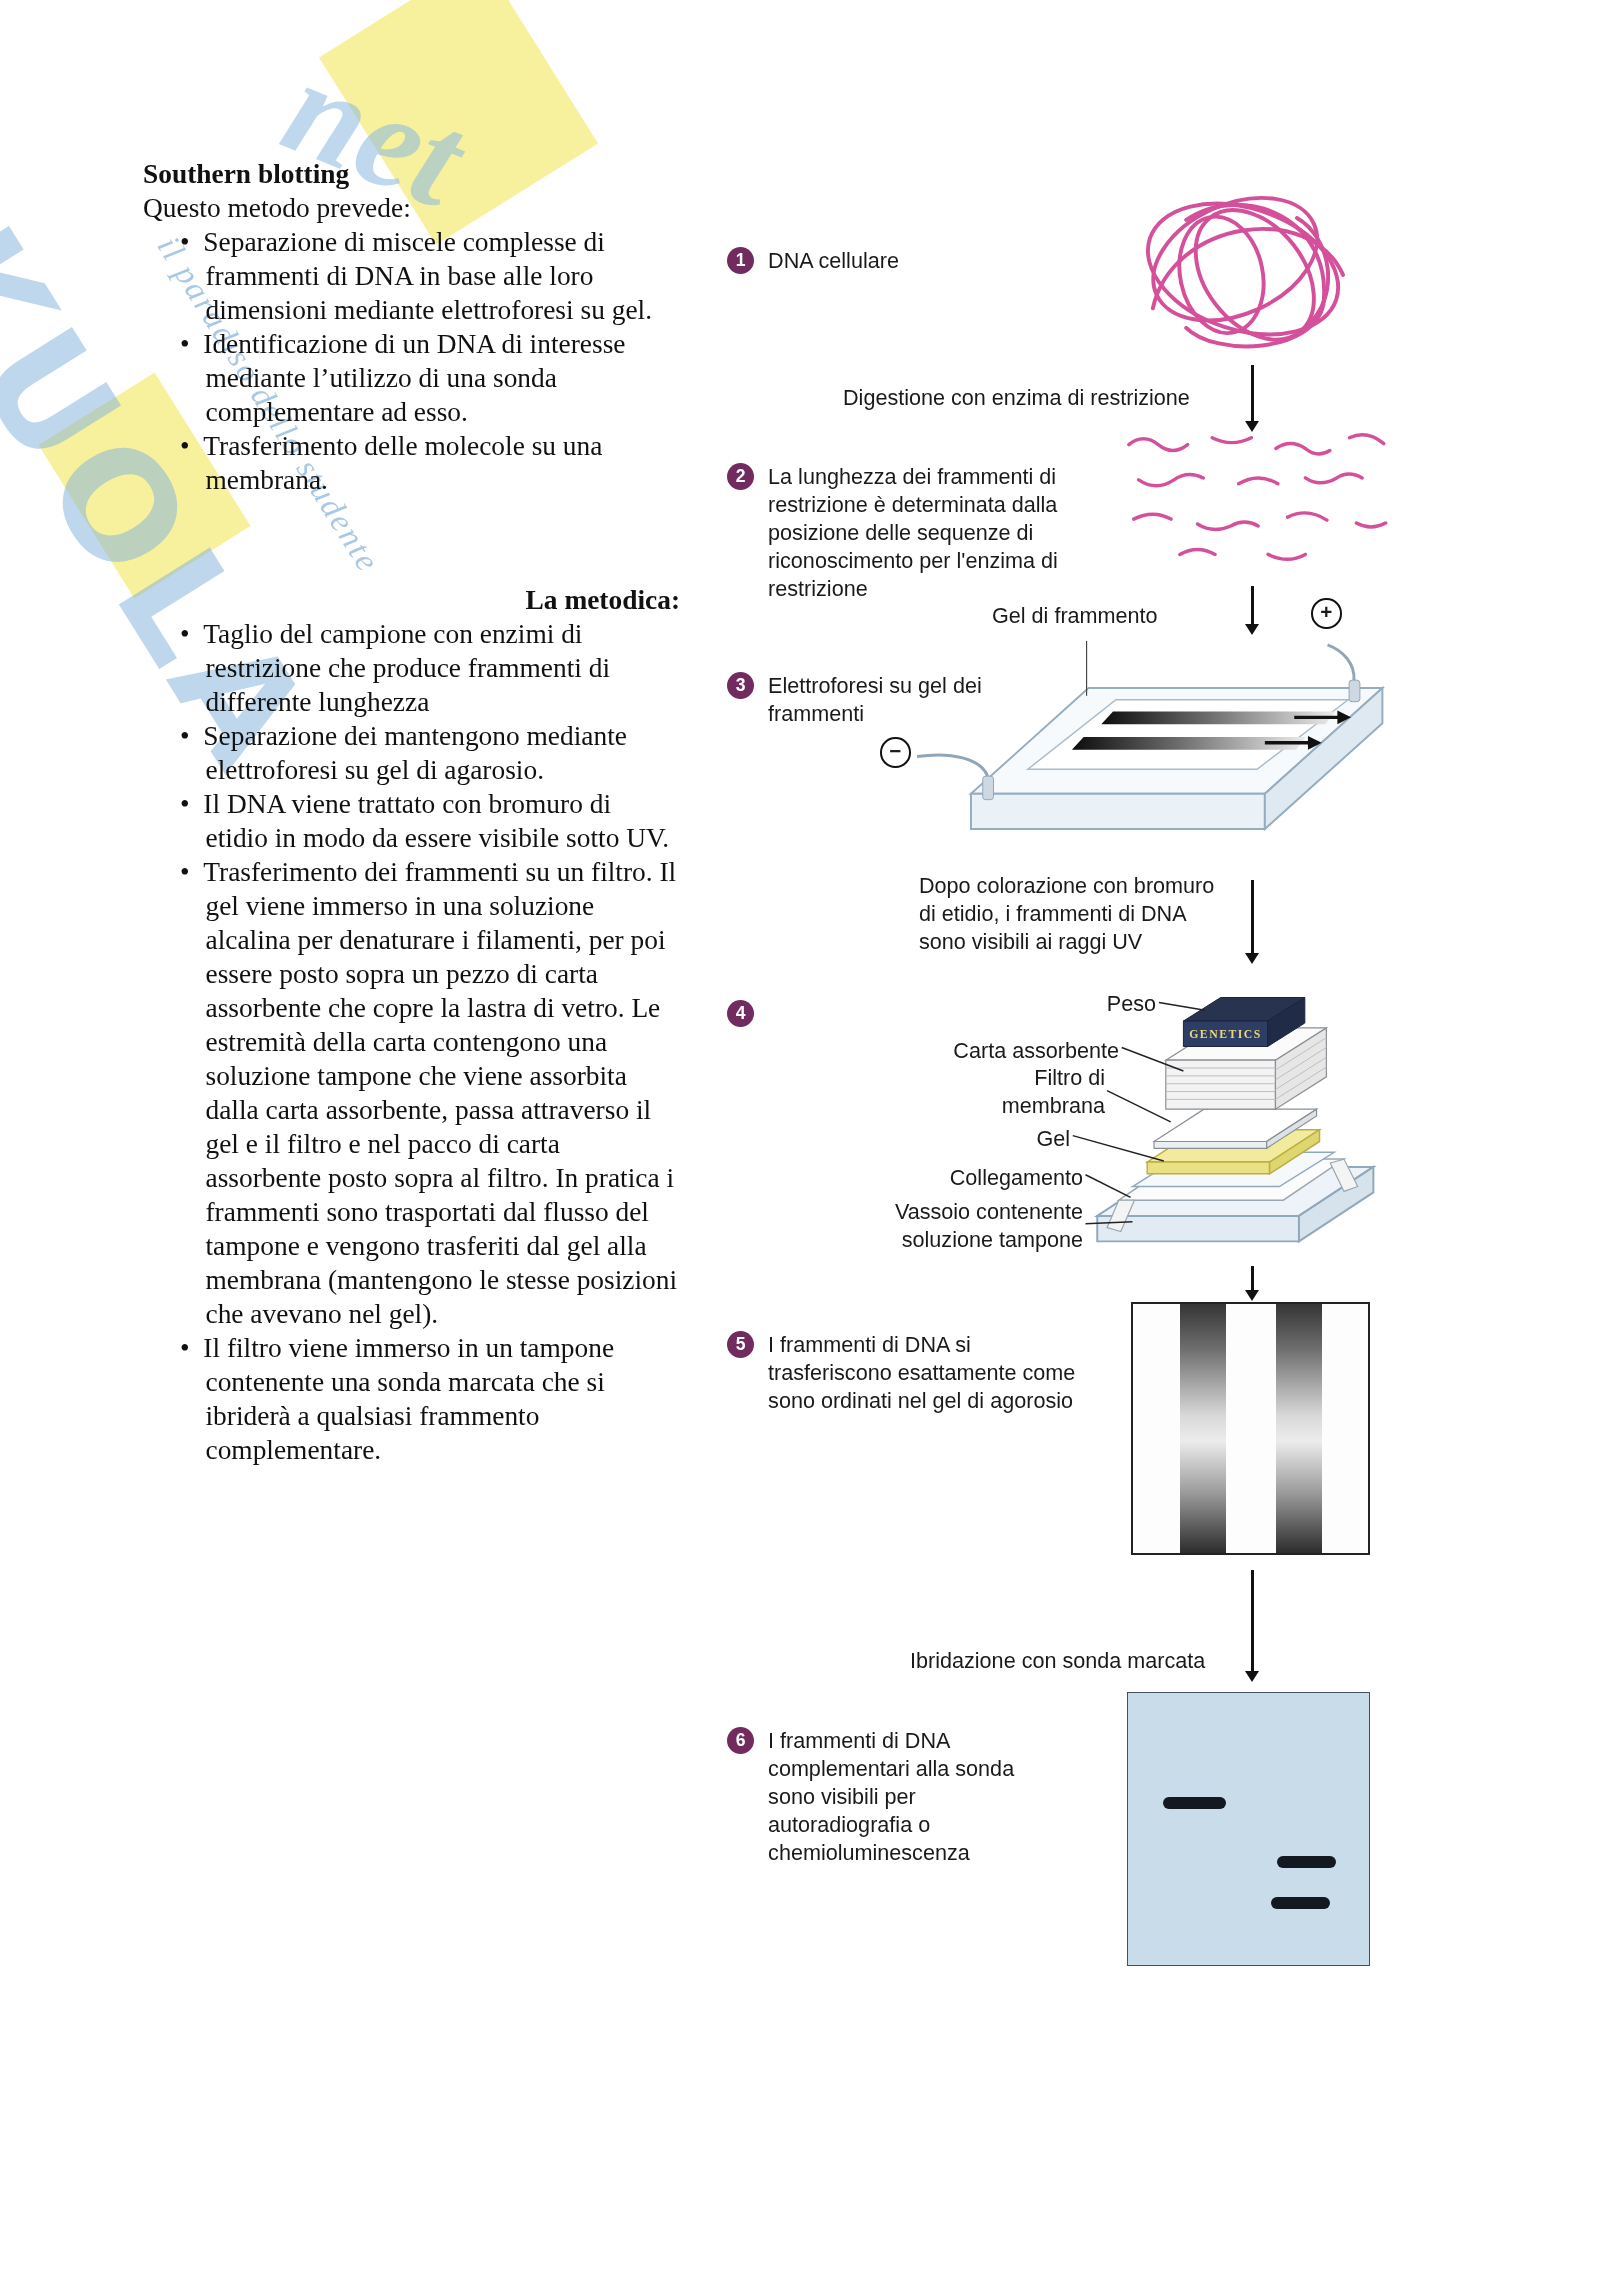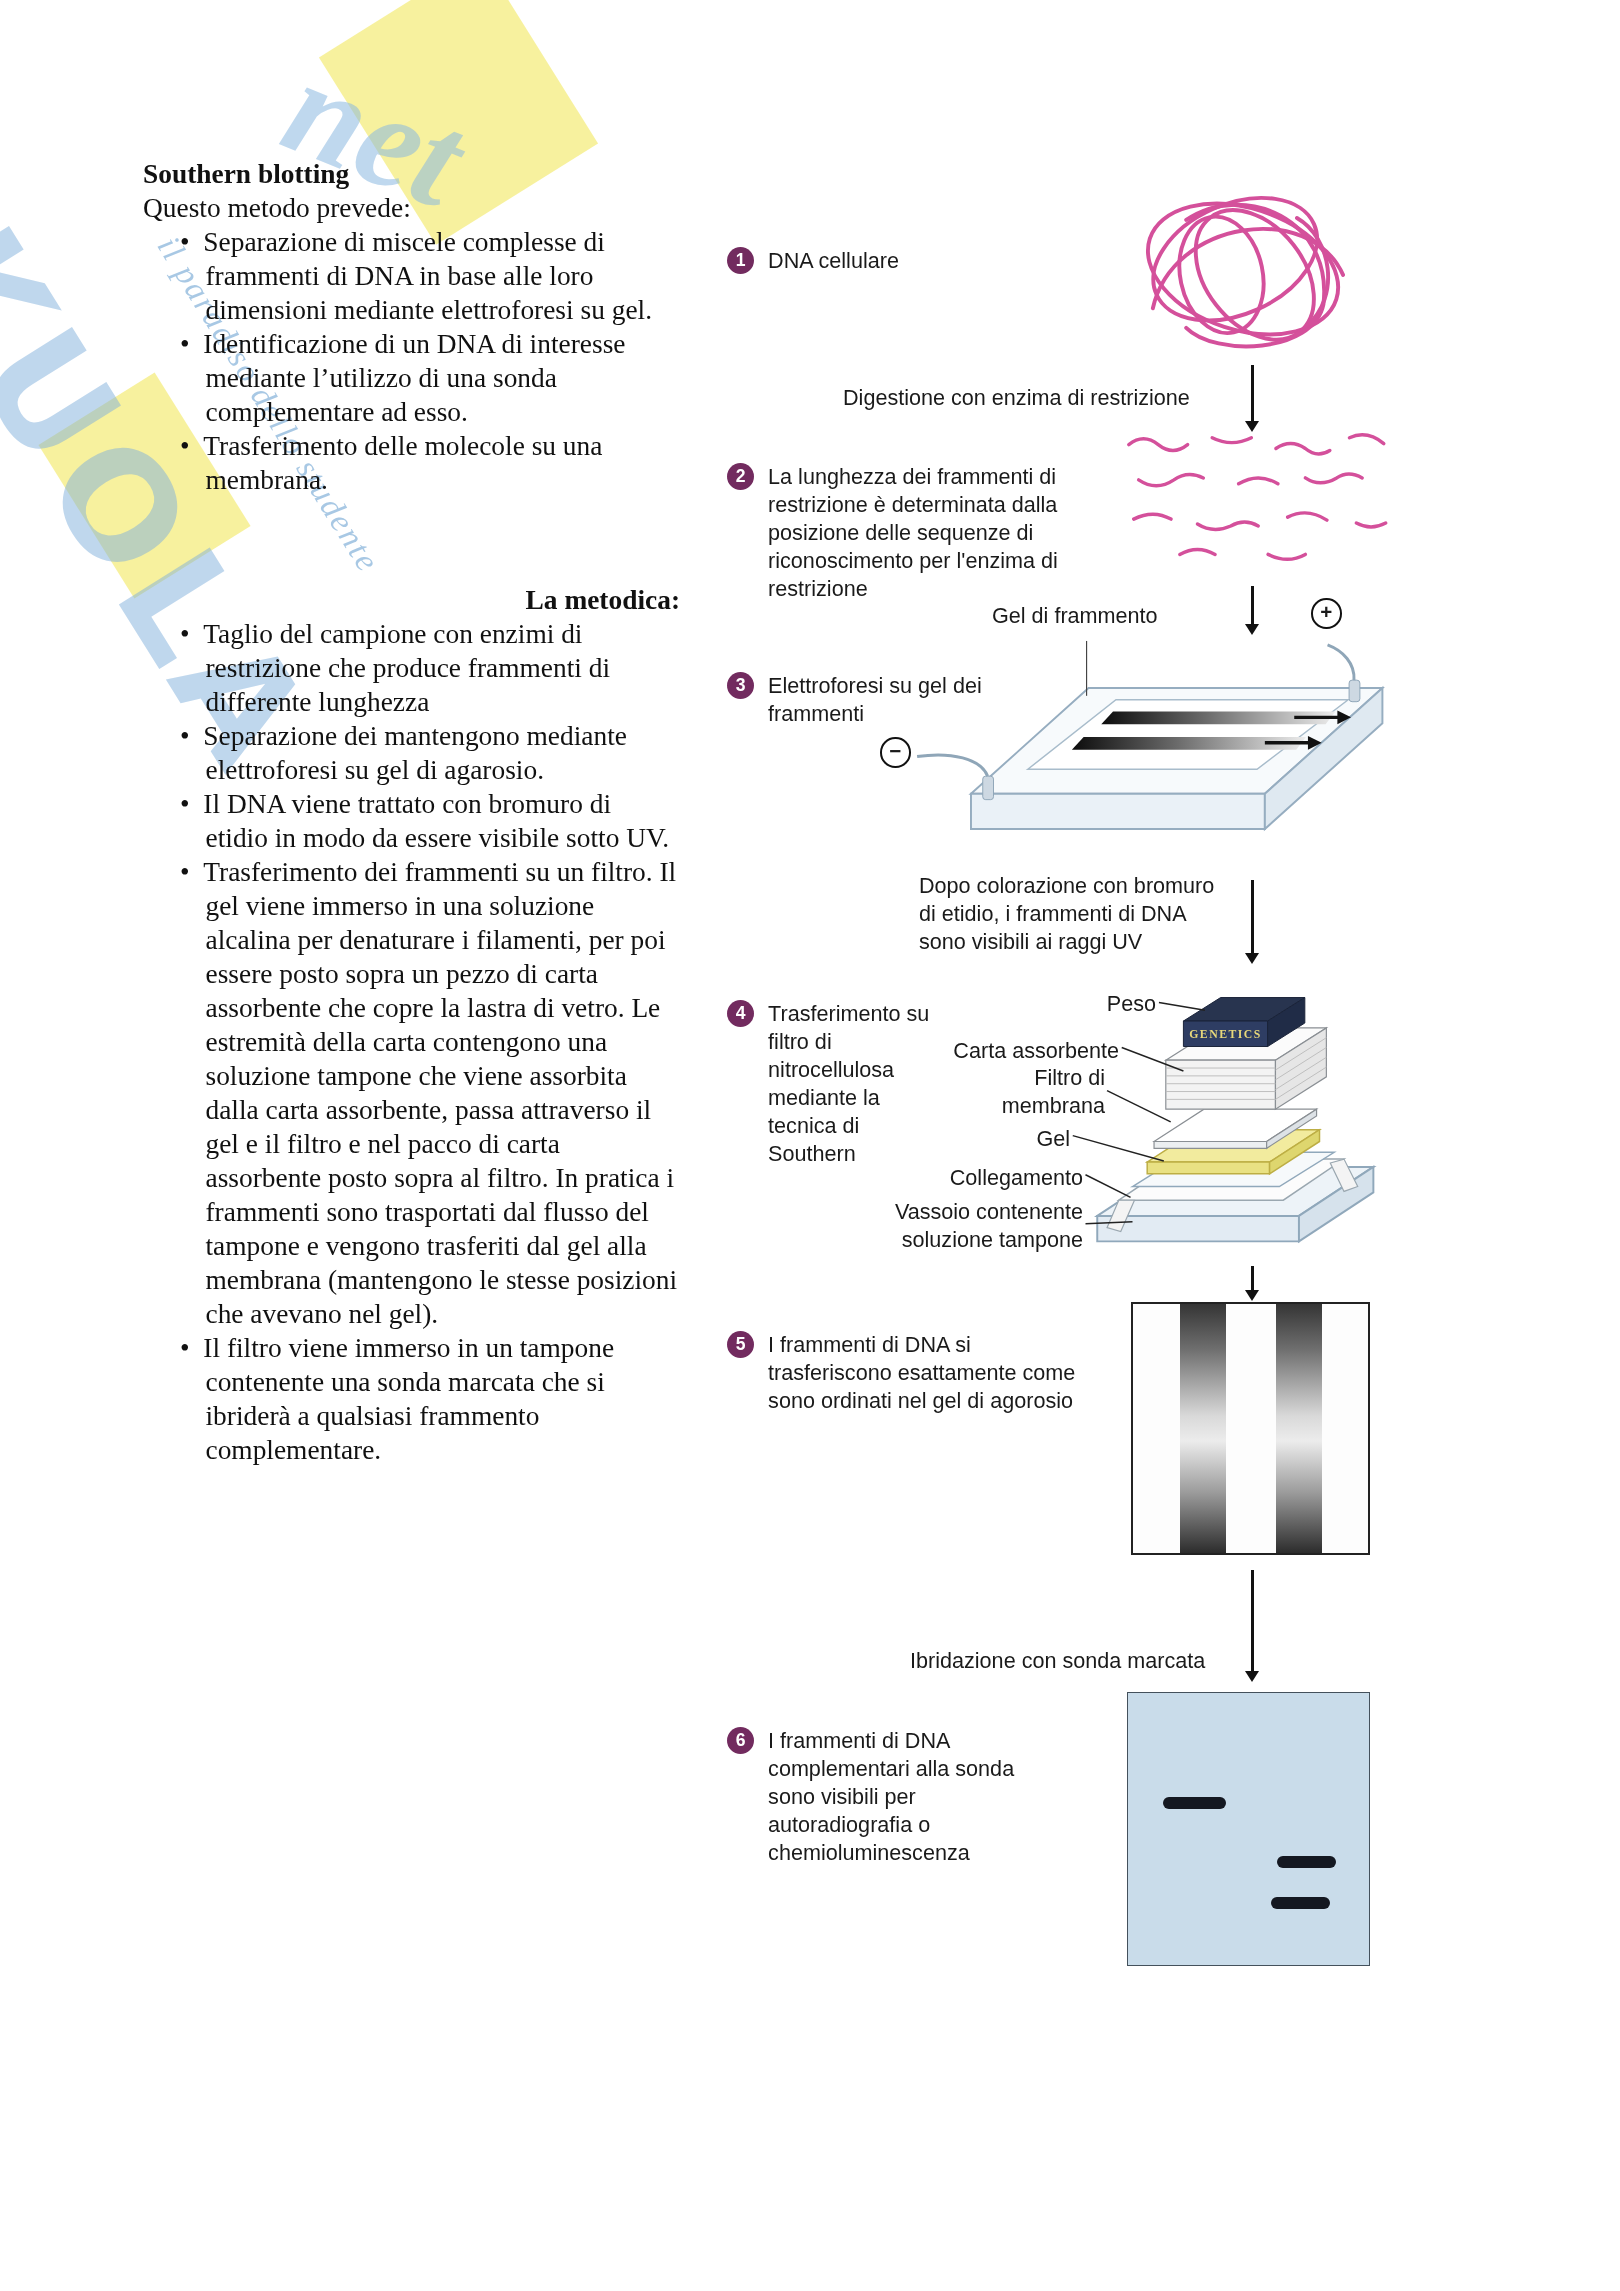--- a/index.html
+++ b/index.html
@@ -110,21 +110,20 @@
     <div class="step" style="left:727px; top:463px;">
       <span class="stepnum">2</span>
       <span style="width:323px;">La lunghezza dei frammenti di restrizione è determinata dalla posizione delle sequenze di riconoscimento per l'enzima di restrizione</span>
     </div>
     <div class="step" style="left:727px; top:672px;">
       <span class="stepnum">3</span>
       <span style="width:225px;">Elettroforesi su gel dei frammenti</span>
     </div>
     <div class="step" style="left:727px; top:1000px;">
       <span class="stepnum">4</span>
-      <span style="width:162px;">Trasferimento su filtro di nitrocellulosa mediante la tecnica di Southern</span>
     </div>
     <div class="step" style="left:727px; top:1331px;">
       <span class="stepnum">5</span>
       <span style="width:323px;">I frammenti di DNA si trasferiscono esattamente come sono ordinati nel gel di agorosio</span>
     </div>
     <div class="step" style="left:727px; top:1727px;">
       <span class="stepnum">6</span>
       <span style="width:270px;">I frammenti di DNA complementari alla sonda sono visibili per autoradiografia o chemioluminescenza</span>
     </div>
 

